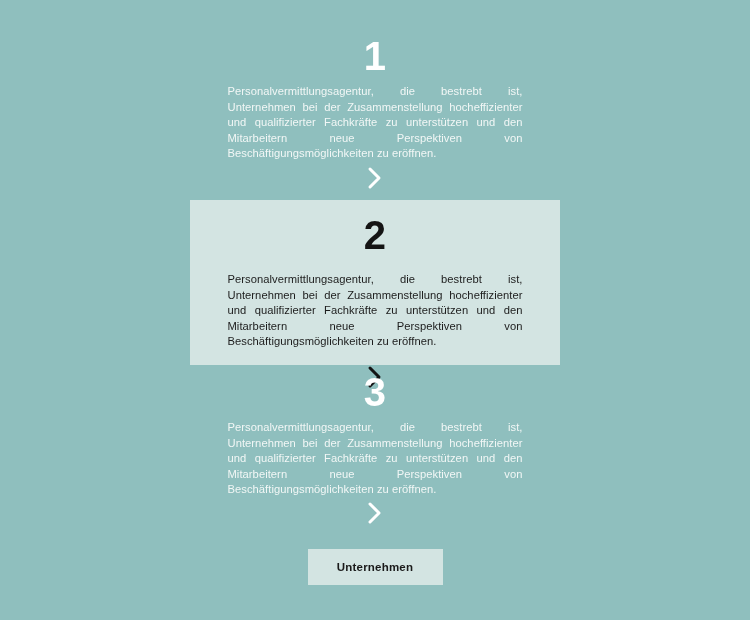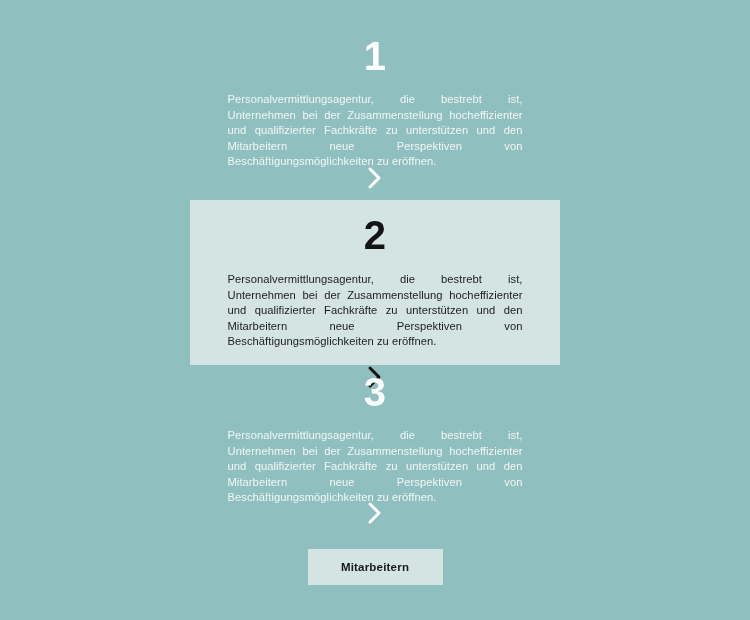--- a/index.html
+++ b/index.html
@@ -55,21 +55,21 @@
     padding: 0;
   }
 
   .step-2 .step-number {
     color: #141414;
     padding-top: 15px;
   }
 
   .step-text {
     width: 295px;
-    margin: 16px auto 0 auto;
+    margin: 8px auto 0 auto;
     font-size: 11.2px;
     line-height: 15.5px;
     color: #f2f7f6;
     text-align: justify;
     text-justify: inter-word;
     letter-spacing: 0.05px;
   }
 
   .step-2 .step-text {
     color: #1c1c1c;
@@ -166,16 +166,16 @@
       <span>
         <svg width="22" height="26" viewBox="0 0 22 26" aria-hidden="true">
           <path d="M6 4 L15 13 L6 22" fill="none" stroke="#ffffff" stroke-width="3" stroke-linecap="round" stroke-linejoin="round"></path>
         </svg>
       </span>
     </div>
 
   </div>
 
   <div class="button-wrap">
-    <button class="readmore-button" type="button">Mitarbeitern</button>
+    <button class="readmore-button" type="button">Unternehmen</button>
   </div>
 
 </div>
 
 </body></html>

